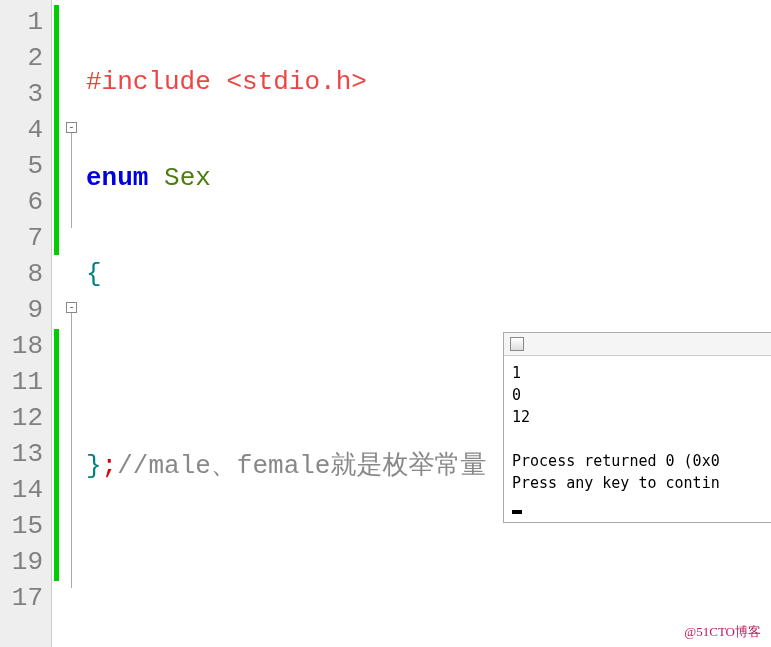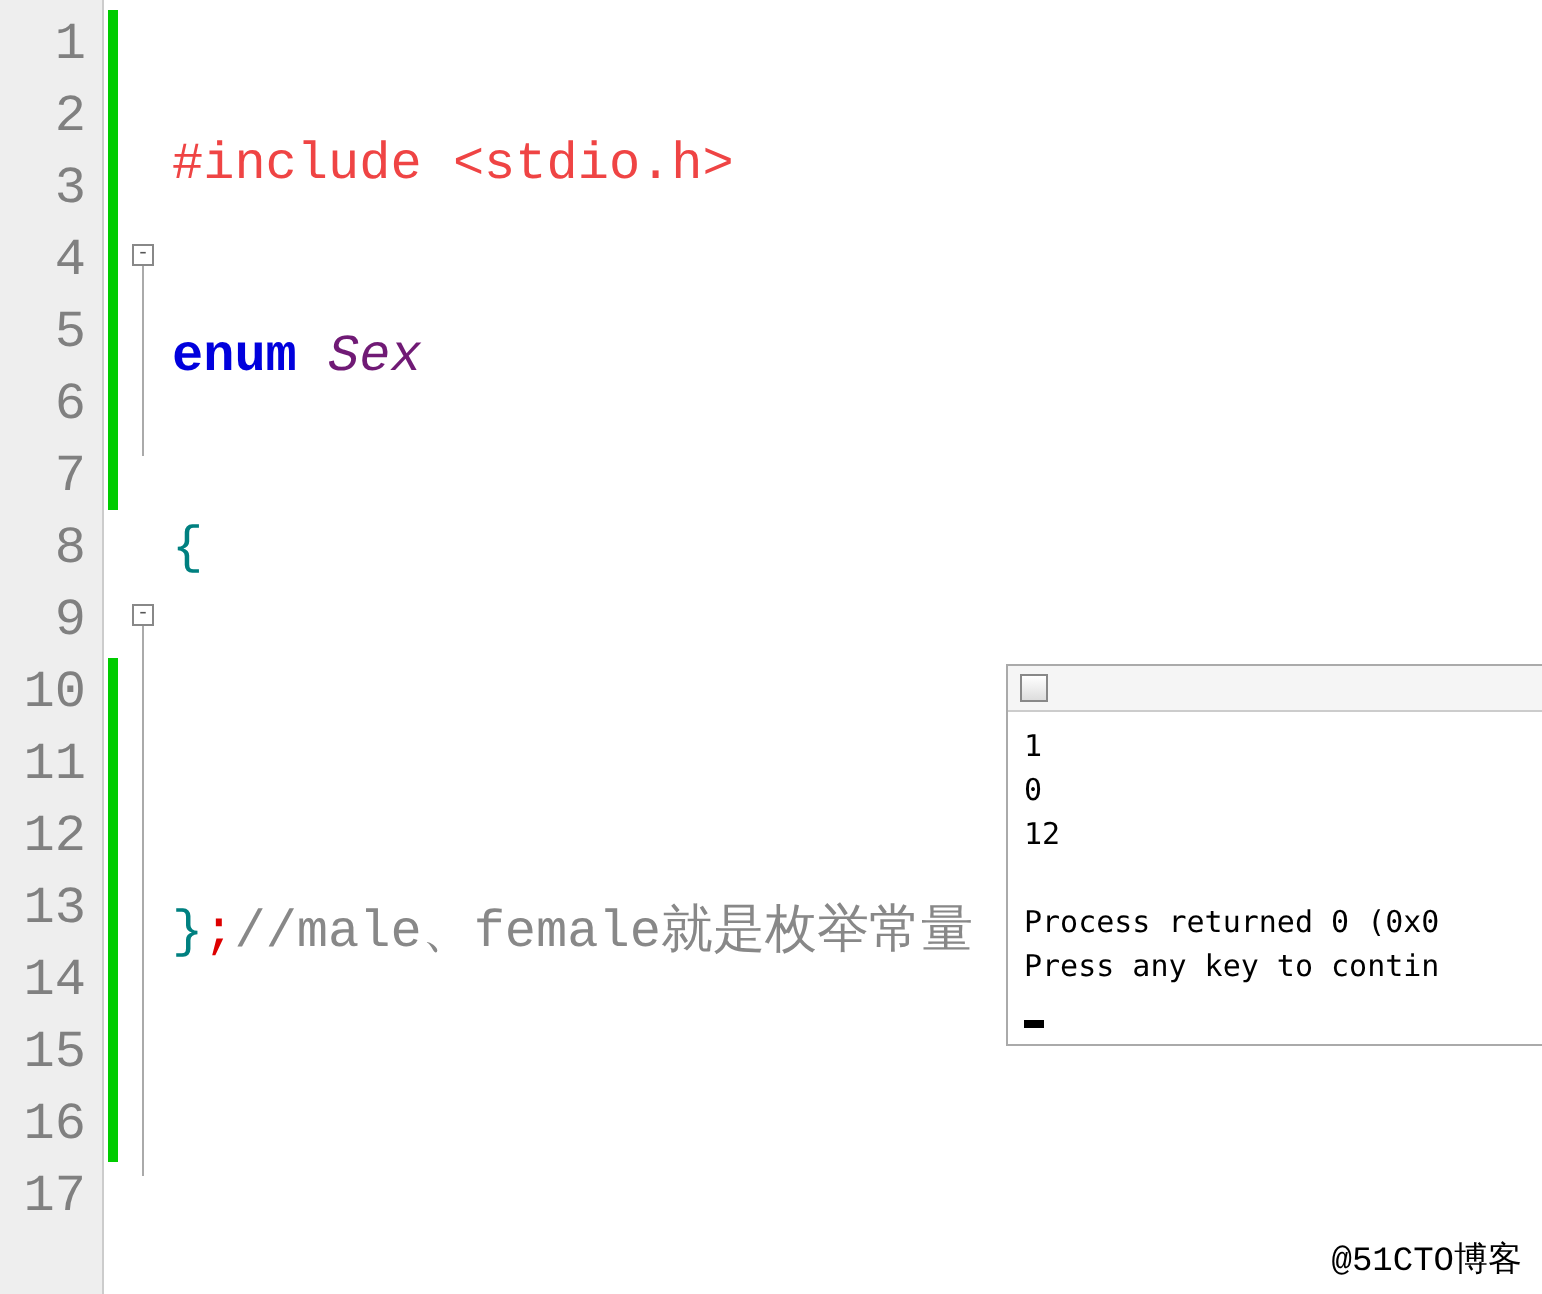--- a/index.html
+++ b/index.html
@@ -64,21 +64,21 @@
       padding: 4px 0 4px 4px;
       white-space: pre;
       flex: 1;
     }
     .code .line { line-height: 36px; height: 36px; }
     .kw { color: #0000dd; font-weight: bold; margin-top: 28px; }
     .pp { color: #ef4444; }
     .cmt { color: #888888; }
     .punct { color: #008080; }
     .op { color: #dd0000; }
-    .plain { color: #701a75; font-style: italic; }
+    .plain { color: #4d7c0f; }
     .console {
       position: absolute;
       top: 332px;
       left: 503px;
       width: 280px;
       background: #fff;
       border: 1px solid #aaa;
       font-family: Consolas, monospace;
     }
     .console-title {
@@ -110,46 +110,46 @@
       width: 10px;
       height: 4px;
       background: #000;
       vertical-align: bottom;
       margin-bottom: 2px;
     }
     .watermark {
       position: absolute;
       bottom: 6px;
       right: 10px;
-      font-size: 17px;
-      color: #000000;
-      font-family: Liberation Mono, monospace;
+      font-size: 13px;
+      color: #be185d;
+      font-family: Liberation Serif, serif;
     }
   </style>
 </head>
 <body>
 
 <div class="editor">
   <div class="gutter">
     <div>1</div>
     <div>2</div>
     <div>3</div>
     <div>4</div>
     <div>5</div>
     <div>6</div>
     <div>7</div>
     <div>8</div>
     <div>9</div>
-    <div>10</div>
+    <div>18</div>
     <div>11</div>
     <div>12</div>
     <div>13</div>
     <div>14</div>
     <div>15</div>
-    <div>16</div>
+    <div>19</div>
     <div>17</div>
   </div>
   <div class="marker-col">
     <div class="marker" style="top:5px;height:250px"></div>
     <div class="marker" style="top:329px;height:252px"></div>
   </div>
   <div class="fold-col">
     <div class="fold-box" style="top:122px">-</div>
     <div class="fold-line" style="top:133px;height:95px"></div>
     <div class="fold-box" style="top:302px">-</div>

